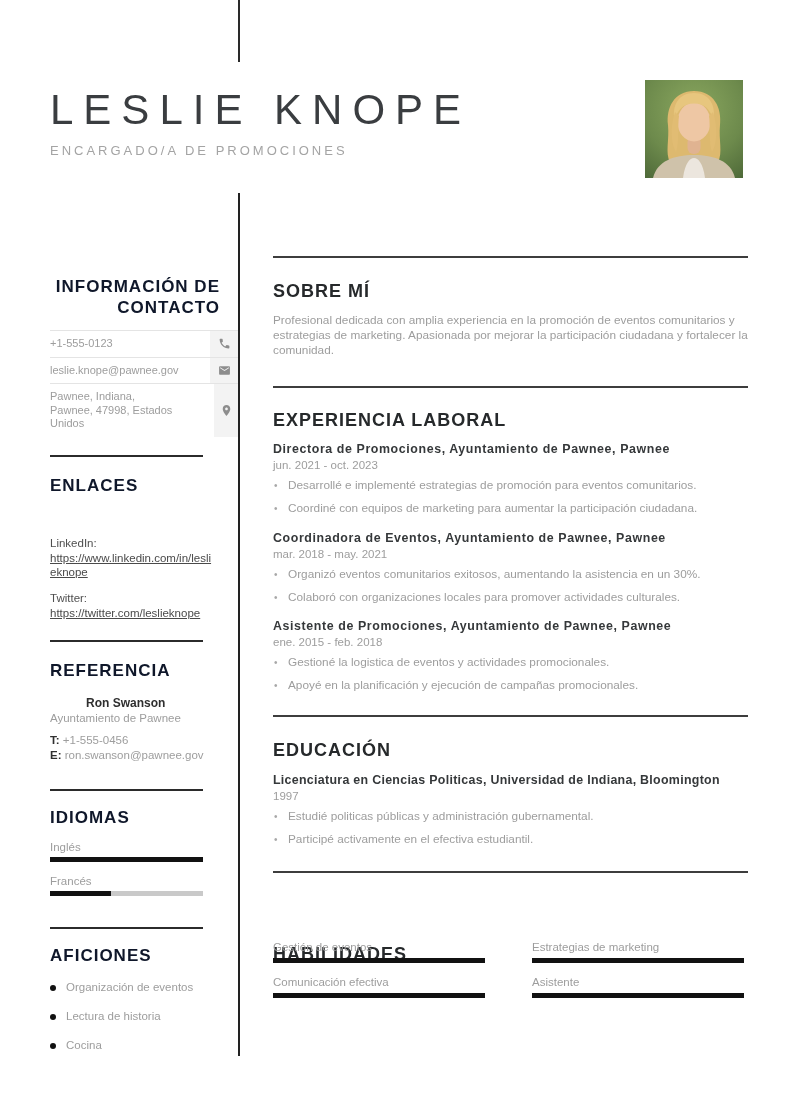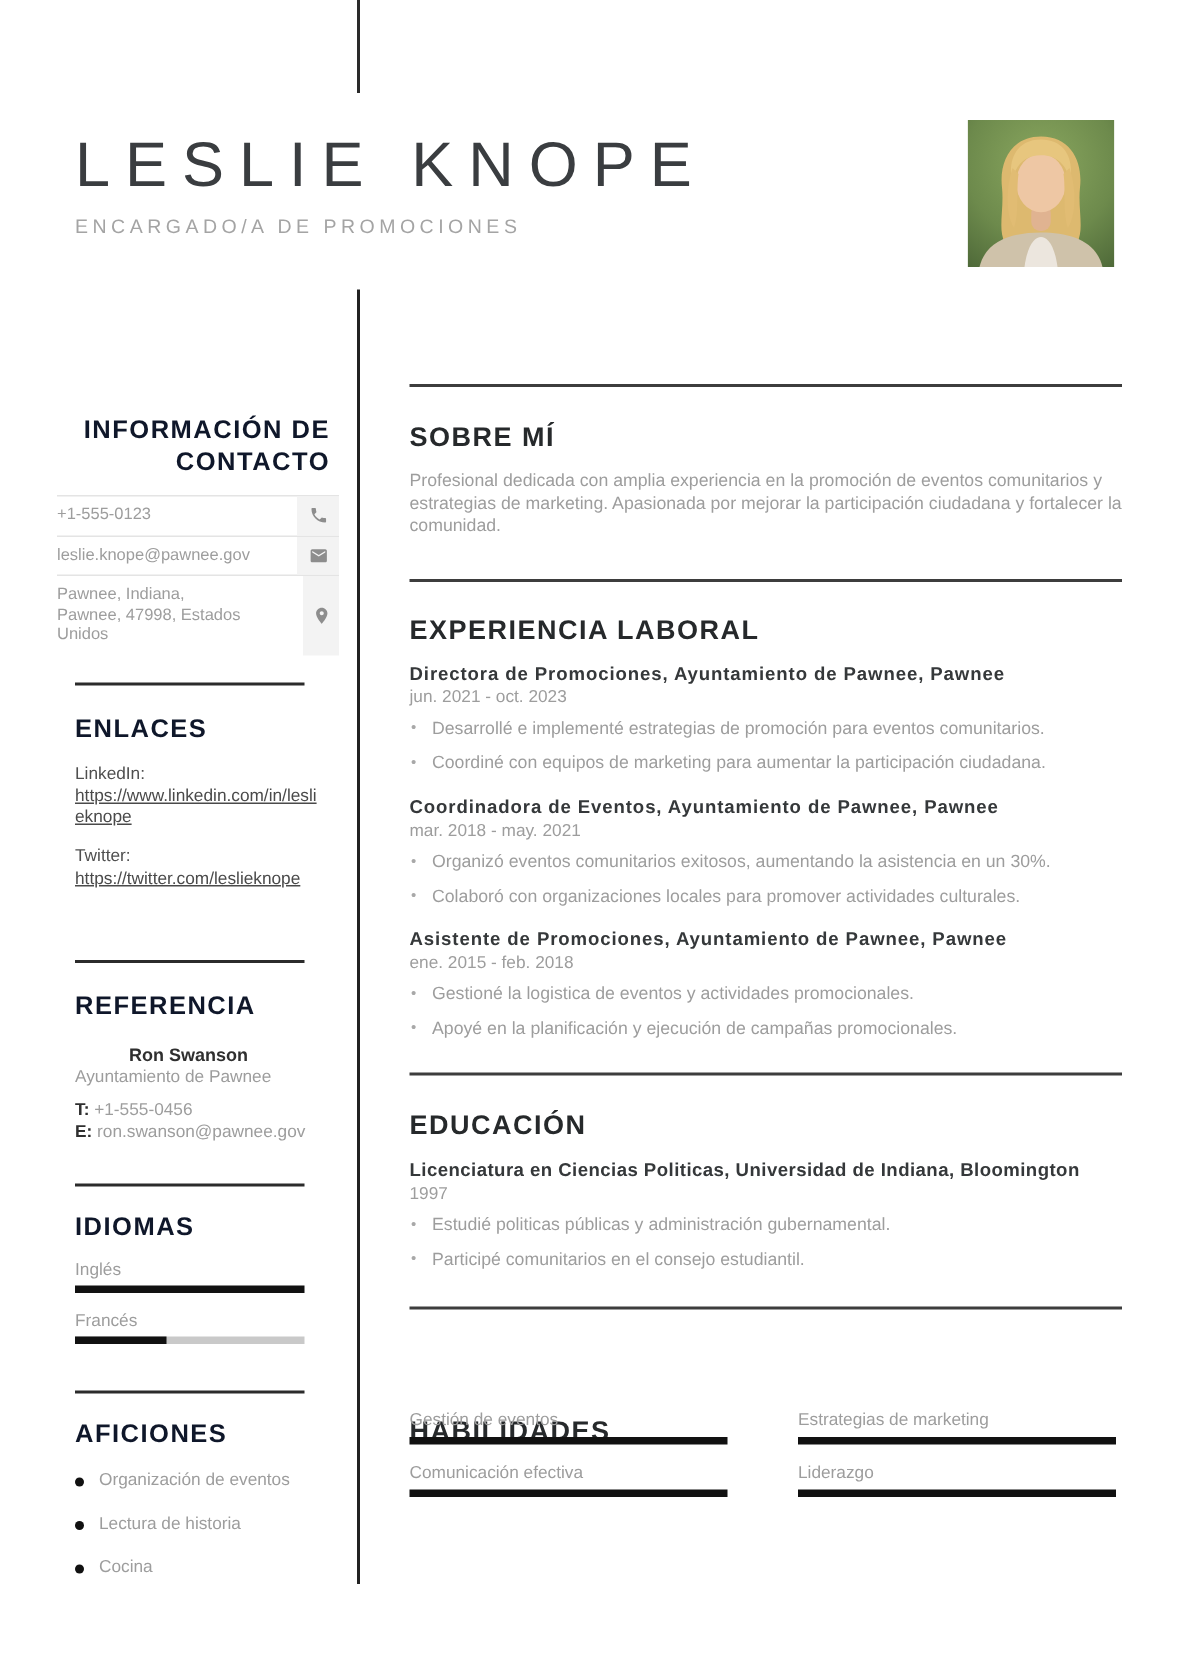--- a/index.html
+++ b/index.html
@@ -15,21 +15,21 @@
   .v-divider { position:absolute; left:238px; top:193px; width:2px; height:863px; background:#222; }
 
   
   .sec-h { font-size:17px; font-weight:700; letter-spacing:1px; color:#0f172a; line-height:1.22;text-align:right; }
   .sec-h-r { font-size:18px; font-weight:700; letter-spacing:1px; color:#26292b; }
   .rule-l { position:absolute; left:50px; width:153px; height:2px; background:#2b2b2b; }
   .rule-r { position:absolute; left:273px; width:475px; height:2px; background:#3d3d3d; }
 
   
   .sb { position:absolute; left:50px; }
-  .contact-rows { position:absolute; left:38px; top:330px; width:188px; border-top:1px solid #e4e4e4; }
+  .contact-rows { position:absolute; left:50px; top:330px; width:188px; border-top:1px solid #e4e4e4; }
   .c-row { display:flex; align-items:center; border-bottom:1px solid #e4e4e4; }
   .c-row:last-child { border-bottom:none;gap:28px; }
   .c-text { width:160px; padding:6px 8px 6px 0; font-size:11px; line-height:13.5px; color:#9d9d9d; }
   .c-icon { width:28px; align-self:stretch; background:#f3f3f3; display:flex; align-items:center; justify-content:center; color:#8d8d8d; }
   .link-label { font-size:11.5px; color:#4f4f4f; margin-bottom:2px; }
   .link-url { font-size:11.5px; color:#4a4a4a; text-decoration:underline; word-break:break-all; line-height:14px; display:block; width:162px; }
   .link-item + .link-item { margin-top:13px; }
   .ref-name { font-size:12px; font-weight:700; color:#2f2f2f; margin-bottom:2px;padding-left:36px; }
   .ref-org { font-size:11.5px; color:#9d9d9d; margin-bottom:9px; }
   .ref-line { font-size:11.5px; color:#9d9d9d; line-height:15px; }
@@ -111,21 +111,21 @@
         <svg width="13" height="13" viewBox="0 0 24 24" fill="currentColor">
             <path d="M12 2C8.13 2 5 5.13 5 9c0 5.25 7 13 7 13s7-7.75 7-13c0-3.87-3.13-7-7-7zm0 9.5c-1.38 0-2.5-1.12-2.5-2.5S10.62 6.5 12 6.5s2.5 1.12 2.5 2.5-1.12 2.5-2.5 2.5z"></path>
           </svg>
       </div>
     </div>
   </div>
 
   <div class="rule-l" style="top:455px;"></div>
   <div class="sb sec-h" style="top:476px;">ENLACES</div>
 
-  <div class="sb" style="top:510px;">
+  <div class="sb" style="top:537px;">
     <div class="link-item">
       <div class="link-label">LinkedIn:</div>
       <a href="#" class="link-url">https://www.linkedin.com/in/leslieknope</a>
     </div>
     <div class="link-item">
       <div class="link-label">Twitter:</div>
       <a href="#" class="link-url">https://twitter.com/leslieknope</a>
     </div>
   </div>
 
@@ -201,21 +201,21 @@
   </div>
 
   <div class="rule-r" style="top:715px;"></div>
   <div class="mn sec-h-r" style="top:740px;">EDUCACIÓN</div>
 
   <div class="mn" style="top:773px;">
     <div class="job-title" style="letter-spacing:.3px;">Licenciatura en Ciencias Politicas, Universidad de Indiana, Bloomington</div>
     <div class="job-date">1997</div>
     <ul class="blist">
       <li>Estudié politicas públicas y administración gubernamental.</li>
-      <li>Participé comunitarios en el consejo estudiantil.</li>
+      <li>Participé activamente en el efectiva estudiantil.</li>
     </ul>
   </div>
 
   <div class="rule-r" style="top:871px;"></div>
   <div class="mn sec-h-r" style="top:896px;margin-top:48px;">HABILIDADES</div>
 
   <div class="mn skills-grid" style="top:941px;">
     <div>
       <div class="skill-name">Gestión de eventos</div>
       <div class="skill-track">
@@ -228,20 +228,20 @@
           <div class="bar-fill" style="width: 100%;"></div>
         </div>
     </div>
     <div>
       <div class="skill-name">Comunicación efectiva</div>
       <div class="skill-track">
           <div class="bar-fill" style="width: 100%;"></div>
         </div>
     </div>
     <div>
-      <div class="skill-name">Liderazgo</div>
+      <div class="skill-name">Asistente</div>
       <div class="skill-track">
           <div class="bar-fill" style="width: 100%;"></div>
         </div>
     </div>
   </div>
 
 </div>
 
 </body></html>

